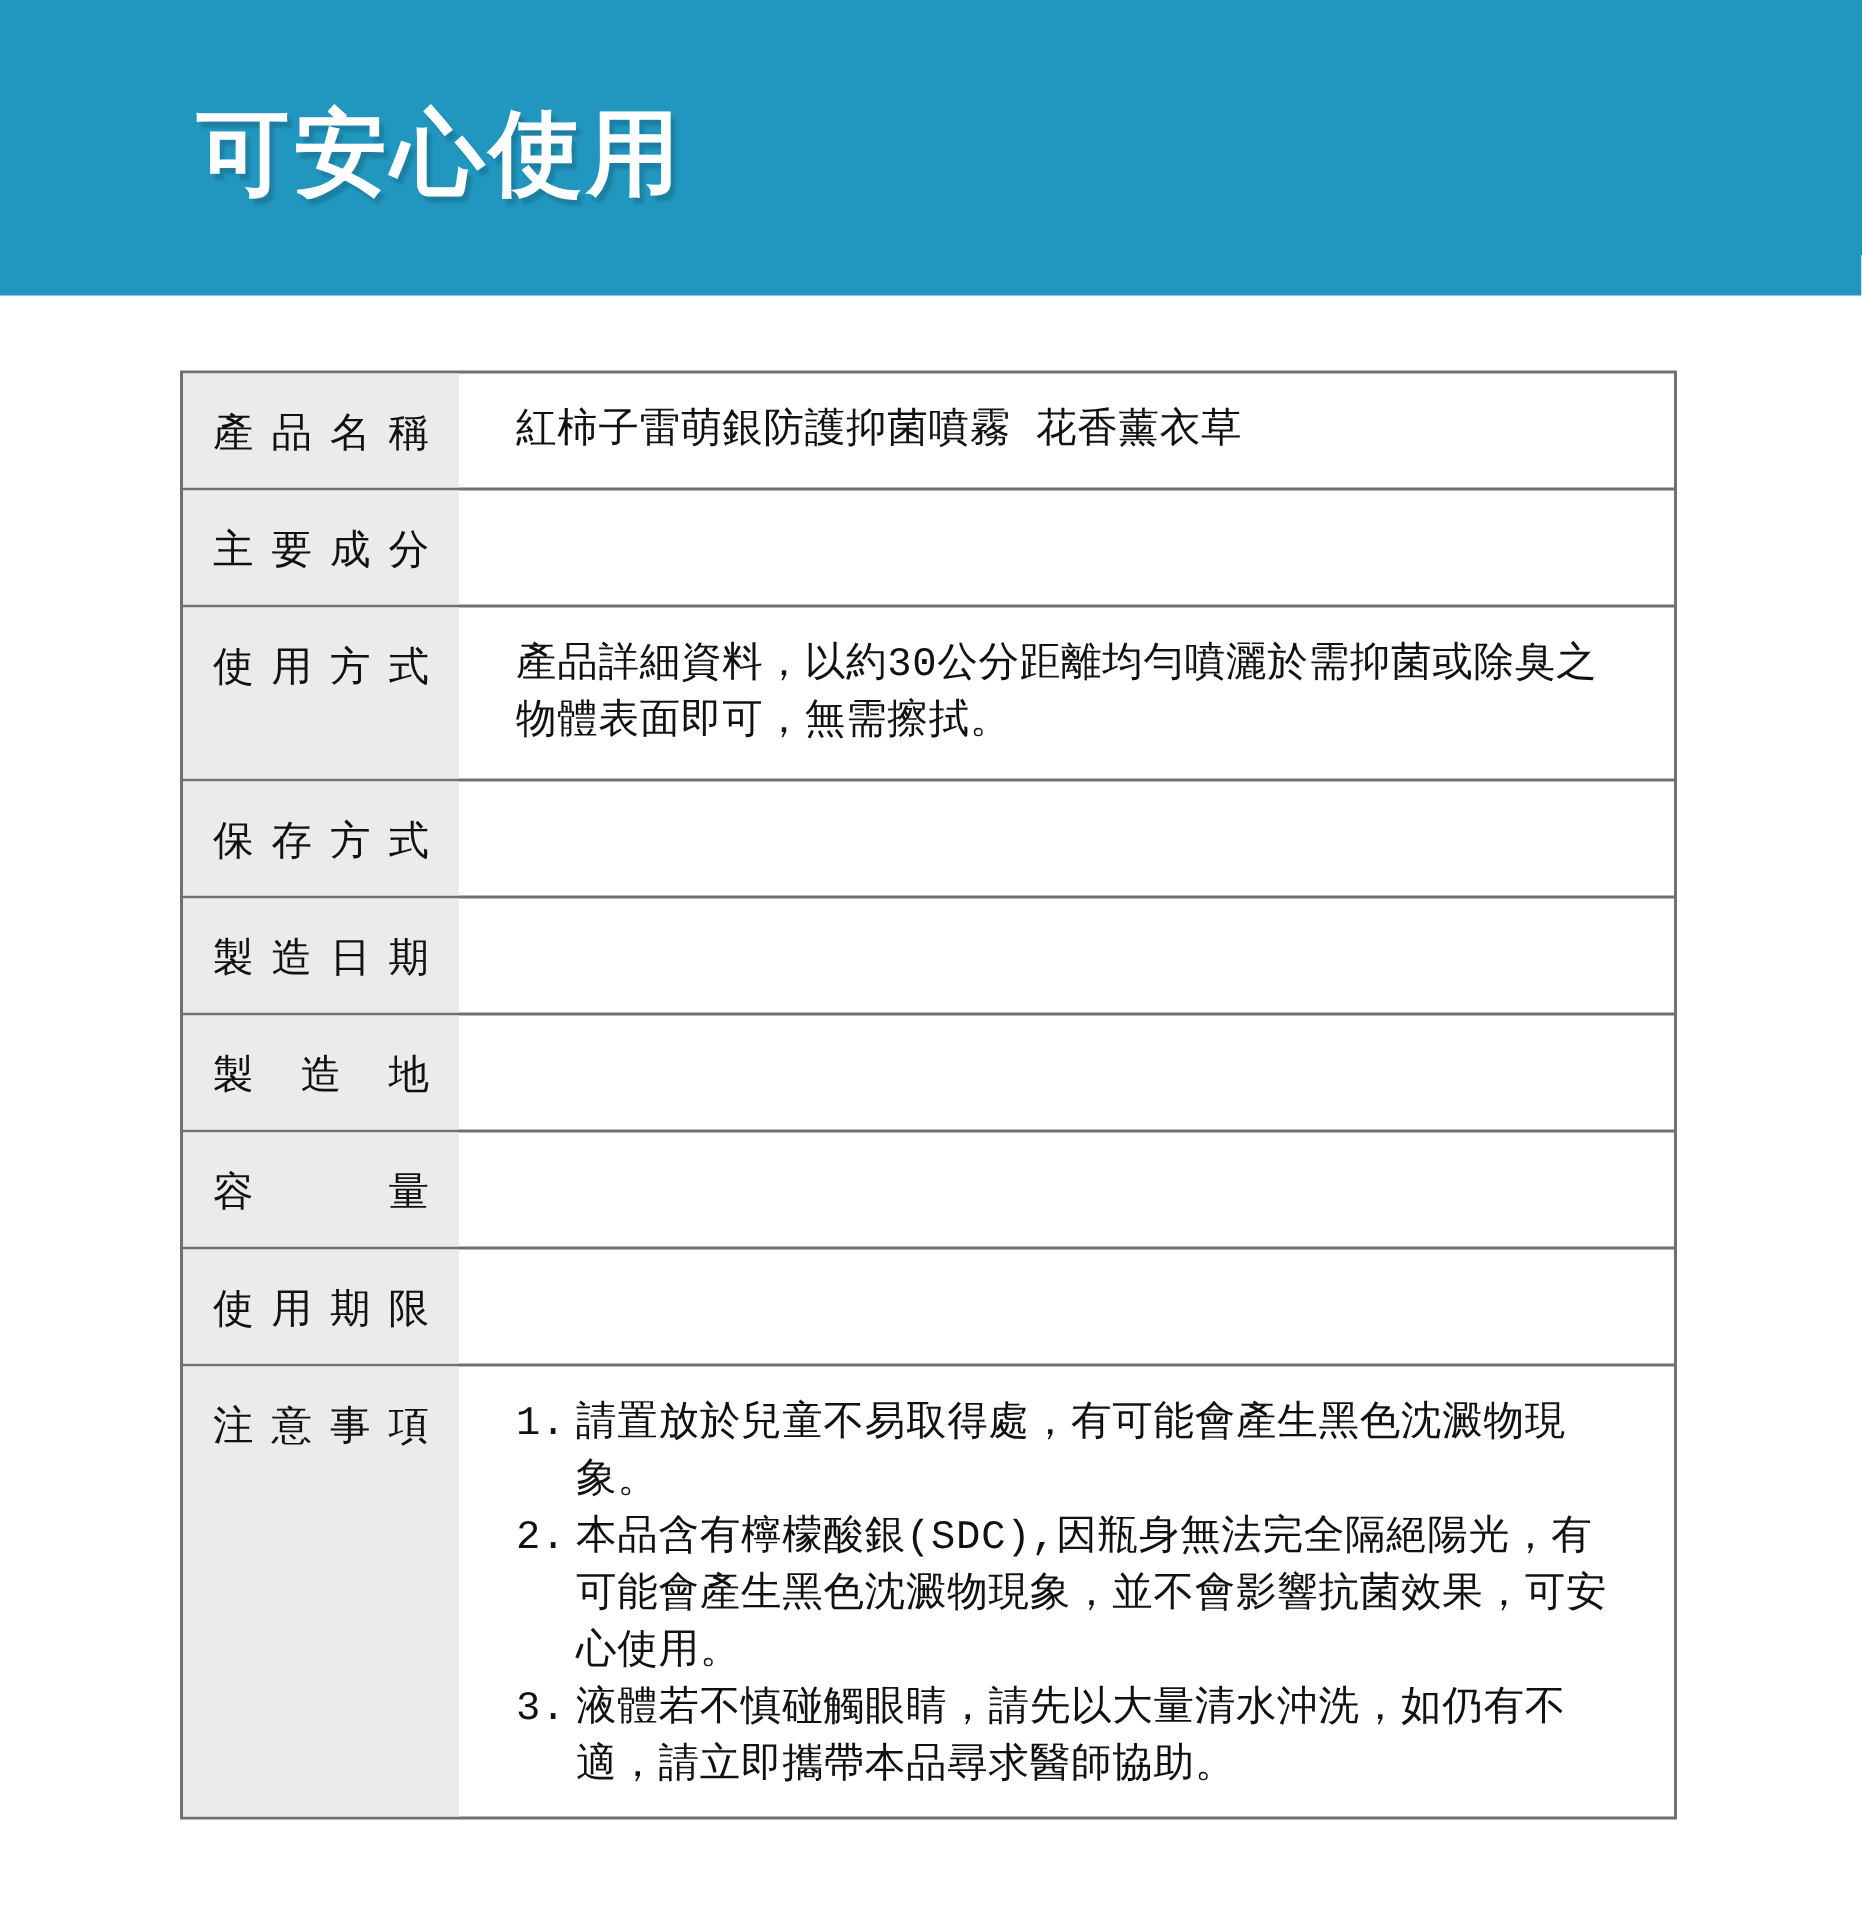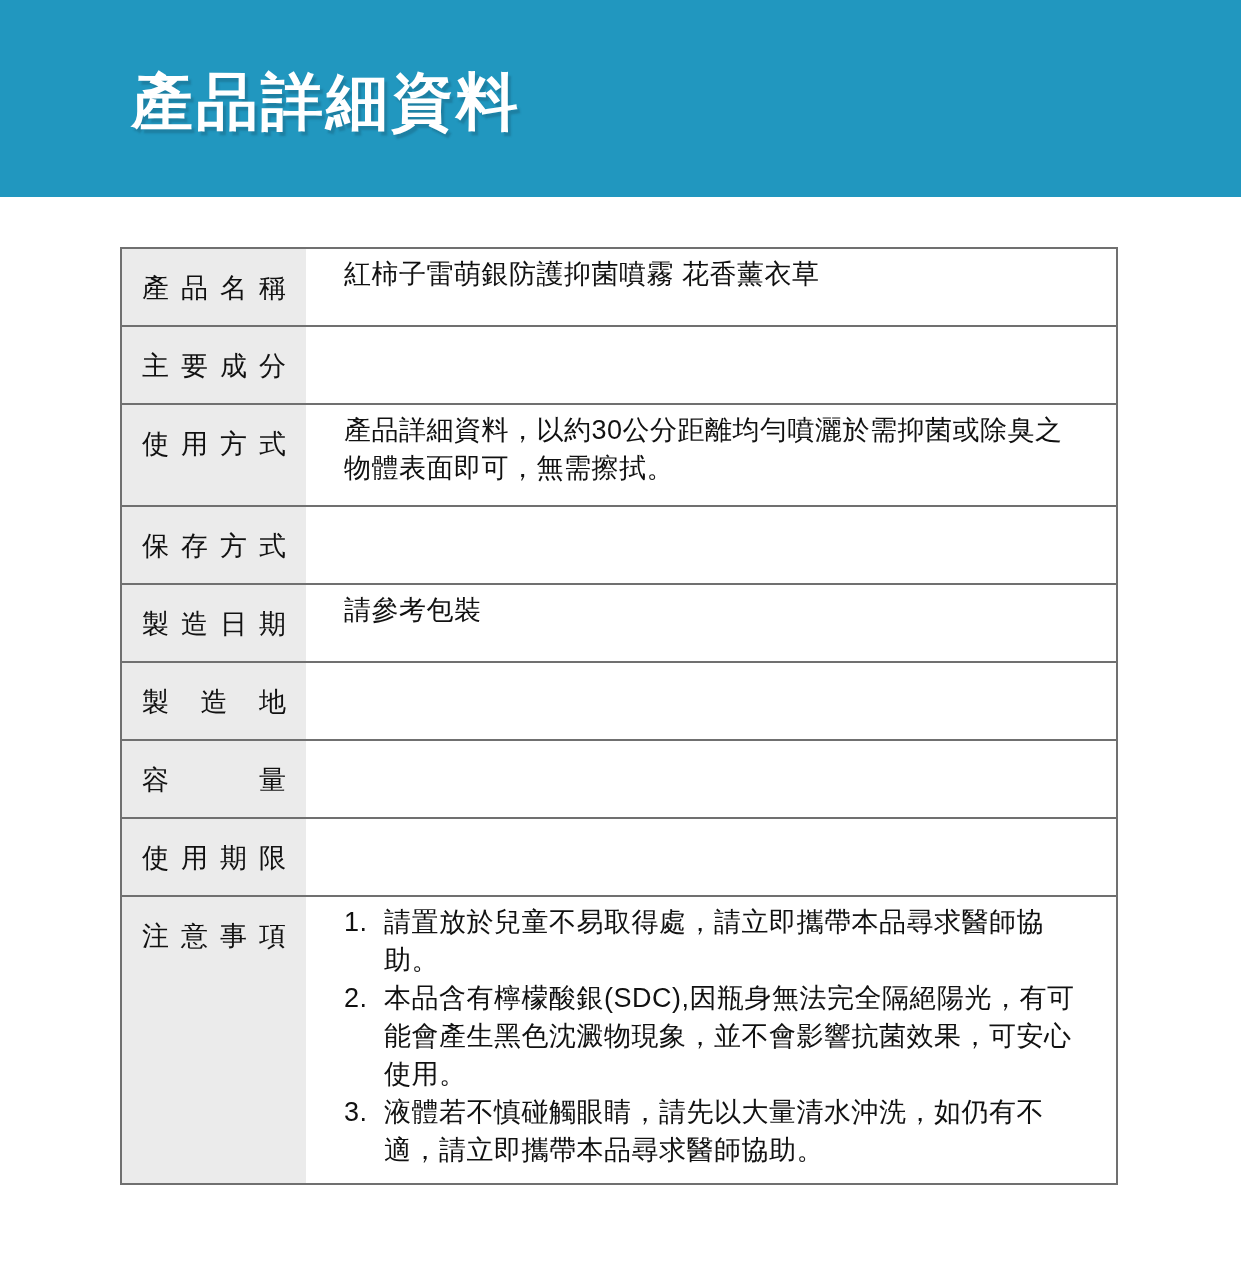--- a/index.html
+++ b/index.html
@@ -54,38 +54,39 @@
     line-height: 38px;
   }
   .label-text {
     display: flex;
     justify-content: space-between;
     width: 100%;
   }
   .value-cell {
     flex: 1 1 auto;
     box-sizing: border-box;
-    padding: 6px 28px 18px 38px;
+    padding: 20px 28px 18px 38px;
     font-size: 27px;
     line-height: 38px;
     letter-spacing: 0.5px;
+    font-family: Liberation Mono, monospace;
   }
   .notes-cell { padding-bottom: 14px; }
   .note-item { display: flex; }
   .note-num {
     flex: 0 0 40px;
     box-sizing: border-box;
   }
   .note-text { flex: 1 1 auto; }
 </style>
 </head>
 <body>
 
 <div class="banner">
-  <h1 class="page-title">產品詳細資料</h1>
+  <h1 class="page-title">可安心使用</h1>
 </div>
 
 <div class="spec-table">
 
   <div class="spec-row">
     <div class="label-cell">
       <span class="label-text justify-chars">
           <span>產</span>
           <span>品</span>
           <span>名</span>
@@ -131,21 +132,20 @@
 
   <div class="spec-row">
     <div class="label-cell">
       <span class="label-text justify-chars">
           <span>製</span>
           <span>造</span>
           <span>日</span>
           <span>期</span>
         </span>
     </div>
-    <div class="value-cell">請參考包裝</div>
   </div>
 
   <div class="spec-row">
     <div class="label-cell">
       <span class="label-text justify-chars">
           <span>製</span>
           <span>造</span>
           <span>地</span>
         </span>
     </div>
@@ -176,21 +176,21 @@
       <span class="label-text justify-chars">
           <span>注</span>
           <span>意</span>
           <span>事</span>
           <span>項</span>
         </span>
     </div>
     <div class="value-cell notes-cell">
       <div class="note-item">
         <span class="note-num">1.</span>
-        <span class="note-text">請置放於兒童不易取得處，請立即攜帶本品尋求醫師協助。</span>
+        <span class="note-text">請置放於兒童不易取得處，有可能會產生黑色沈澱物現象。</span>
       </div>
       <div class="note-item">
         <span class="note-num">2.</span>
         <span class="note-text">本品含有檸檬酸銀(SDC),因瓶身無法完全隔絕陽光，有可能會產生黑色沈澱物現象，並不會影響抗菌效果，可安心使用。</span>
       </div>
       <div class="note-item">
         <span class="note-num">3.</span>
         <span class="note-text">液體若不慎碰觸眼睛，請先以大量清水沖洗，如仍有不適，請立即攜帶本品尋求醫師協助。</span>
       </div>
     </div>

